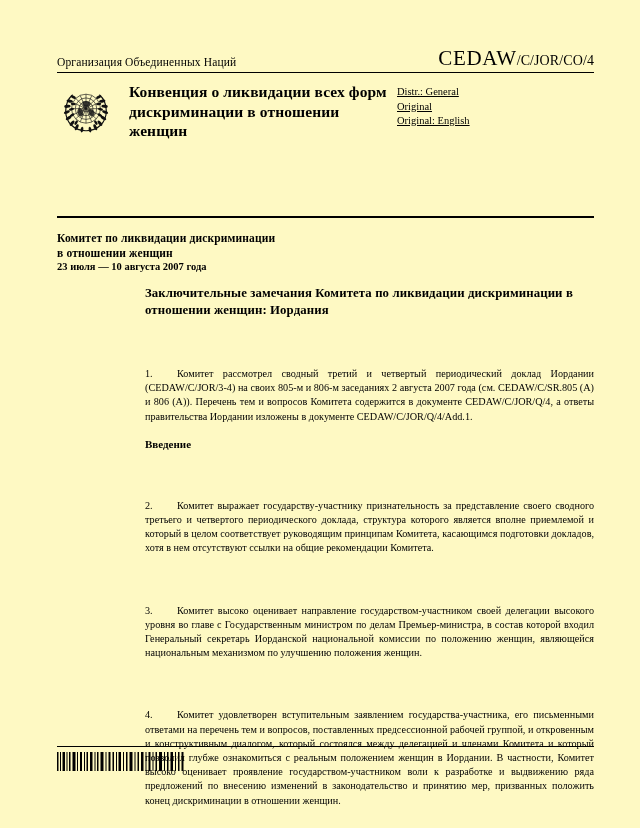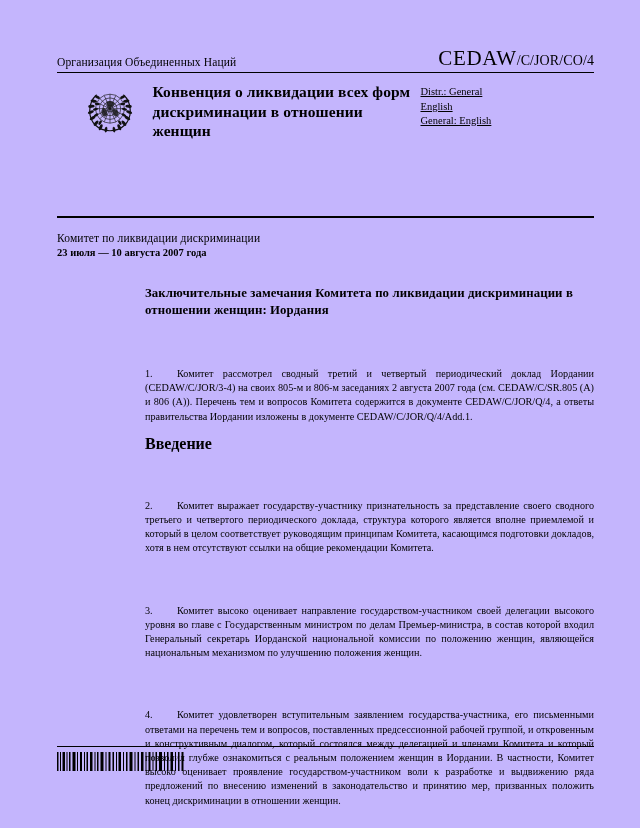--- a/index.html
+++ b/index.html
@@ -13,21 +13,21 @@
     font-family: "Liberation Serif", "DejaVu Serif", serif;
     color: #000000;
     position: relative;
     overflow: hidden;
   }
   .page {
     position: absolute;
     left: 0; top: 0;
     width: 640px;
     height: 828px;
-    background: #c4b5fd;
+    background: #fef9c3;
   }
 
   
   .masthead {
     position: absolute;
     left: 57px;
     top: 48px;
     width: 537px;
   }
   .mast-top {
@@ -61,21 +61,20 @@
   }
   .rule-thin-top {
     border-top: 1.2px solid #000;
     margin-top: 1px;
   }
 
   .mast-body {
     display: flex;
     align-items: flex-start;
     padding-top: 7px;
-    justify-content: center;
   }
   .emblem-wrap {
     width: 72px;
     flex: 0 0 72px;
     padding-top: 2px;
   }
   .emblem {
     width: 58px;
     height: 58px;
     display: block;
@@ -109,21 +108,21 @@
   }
 
   
   .committee {
     position: absolute;
     left: 57px;
     top: 231px;
     width: 537px;
   }
   .committee .c-line {
-    font-weight: normal;
+    font-weight: bold;
     font-size: 11.5px;
     line-height: 14.5px;
     letter-spacing: 0.15px;
   }
   .committee .c-session {
     font-weight: bold;
     font-size: 10.5px;
     line-height: 14px;
     padding-top: 1px;
   }
@@ -142,21 +141,21 @@
   }
   .doc-title {
     font-weight: bold;
     font-size: 12.8px;
     line-height: 17px;
     letter-spacing: 0.1px;
     margin-bottom: 18px;
   }
   .section-head {
     font-weight: bold;
-    font-size: 16px;
+    font-size: 11px;
     line-height: 14px;
     margin-top: 13px;
     margin-bottom: 5px;
   }
   .para {
     position: relative;
     font-size: 10.2px;
     line-height: 14.2px;
     text-align: justify;
     text-justify: inter-word;
@@ -276,31 +275,32 @@
             <ellipse cx="72" cy="38" rx="4.4" ry="2.2" transform="rotate(-4 72 38)"></ellipse>
             <ellipse cx="67" cy="70" rx="4.4" ry="2.2" transform="rotate(58 67 70)"></ellipse>
           </g>
         </svg>
       </div>
 
       <div class="conv-title">Конвенция о ликвидации всех форм дискриминации в отношении женщин</div>
 
       <div class="distr-block">
         <div>Distr.: General</div>
-        <div>English</div>
-        <div>General: English</div>
+        <div>Original</div>
+        <div>Original: English</div>
       </div>
 
     </div>
   </div>
 
   <div class="rule-thick"></div>
 
   <div class="committee">
     <div class="c-line">Комитет по ликвидации дискриминации</div>
+    <div class="c-line">в отношении женщин</div>
     <div class="c-dates">23 июля — 10 августа 2007 года</div>
   </div>
 
   <div class="content">
 
     <div class="doc-title">Заключительные замечания Комитета по ликвидации дискриминации в отношении женщин: Иордания</div>
 
     <div class="para">
       <span class="pnum">1.</span><span class="ptext">Комитет рассмотрел сводный третий и четвертый периодический доклад Иордании (CEDAW/C/JOR/3-4) на своих 805-м и 806-м заседаниях 2 августа 2007 года (см. CEDAW/C/SR.805 (A) и 806 (A)). Перечень тем и вопросов Комитета содержится в документе CEDAW/C/JOR/Q/4, а ответы правительства Иордании изложены в документе CEDAW/C/JOR/Q/4/Add.1.</span>
     </div>

